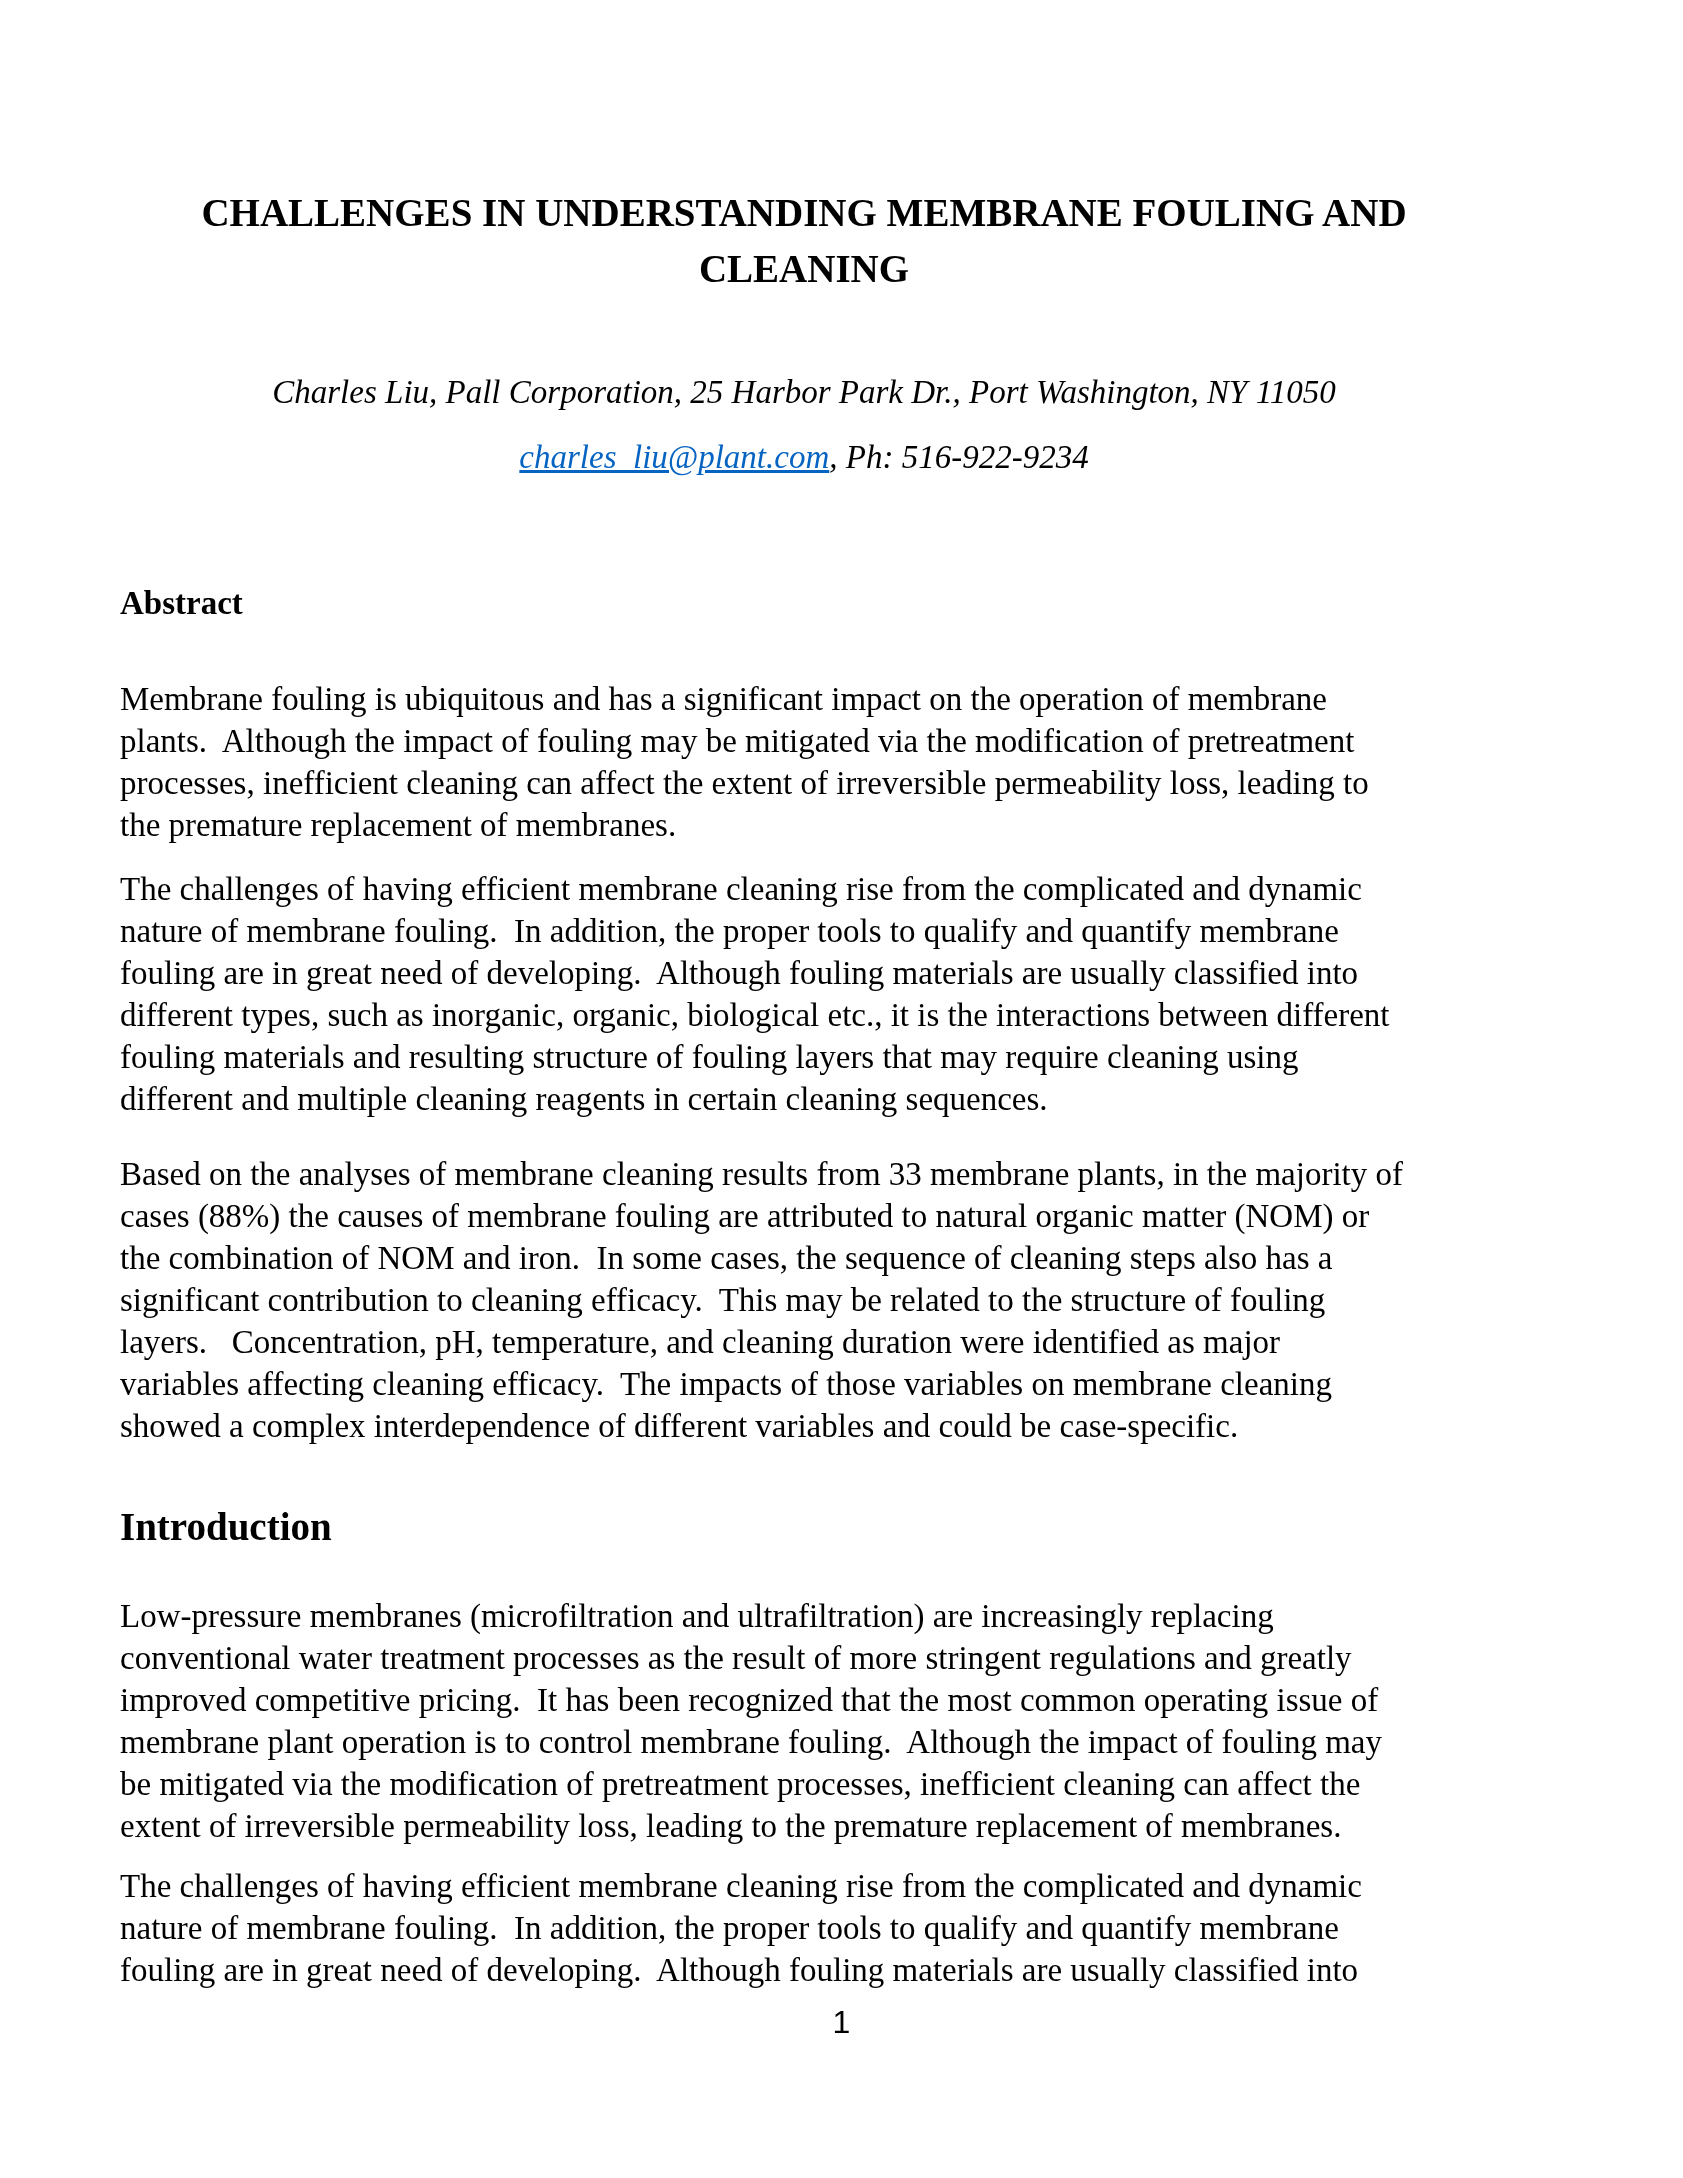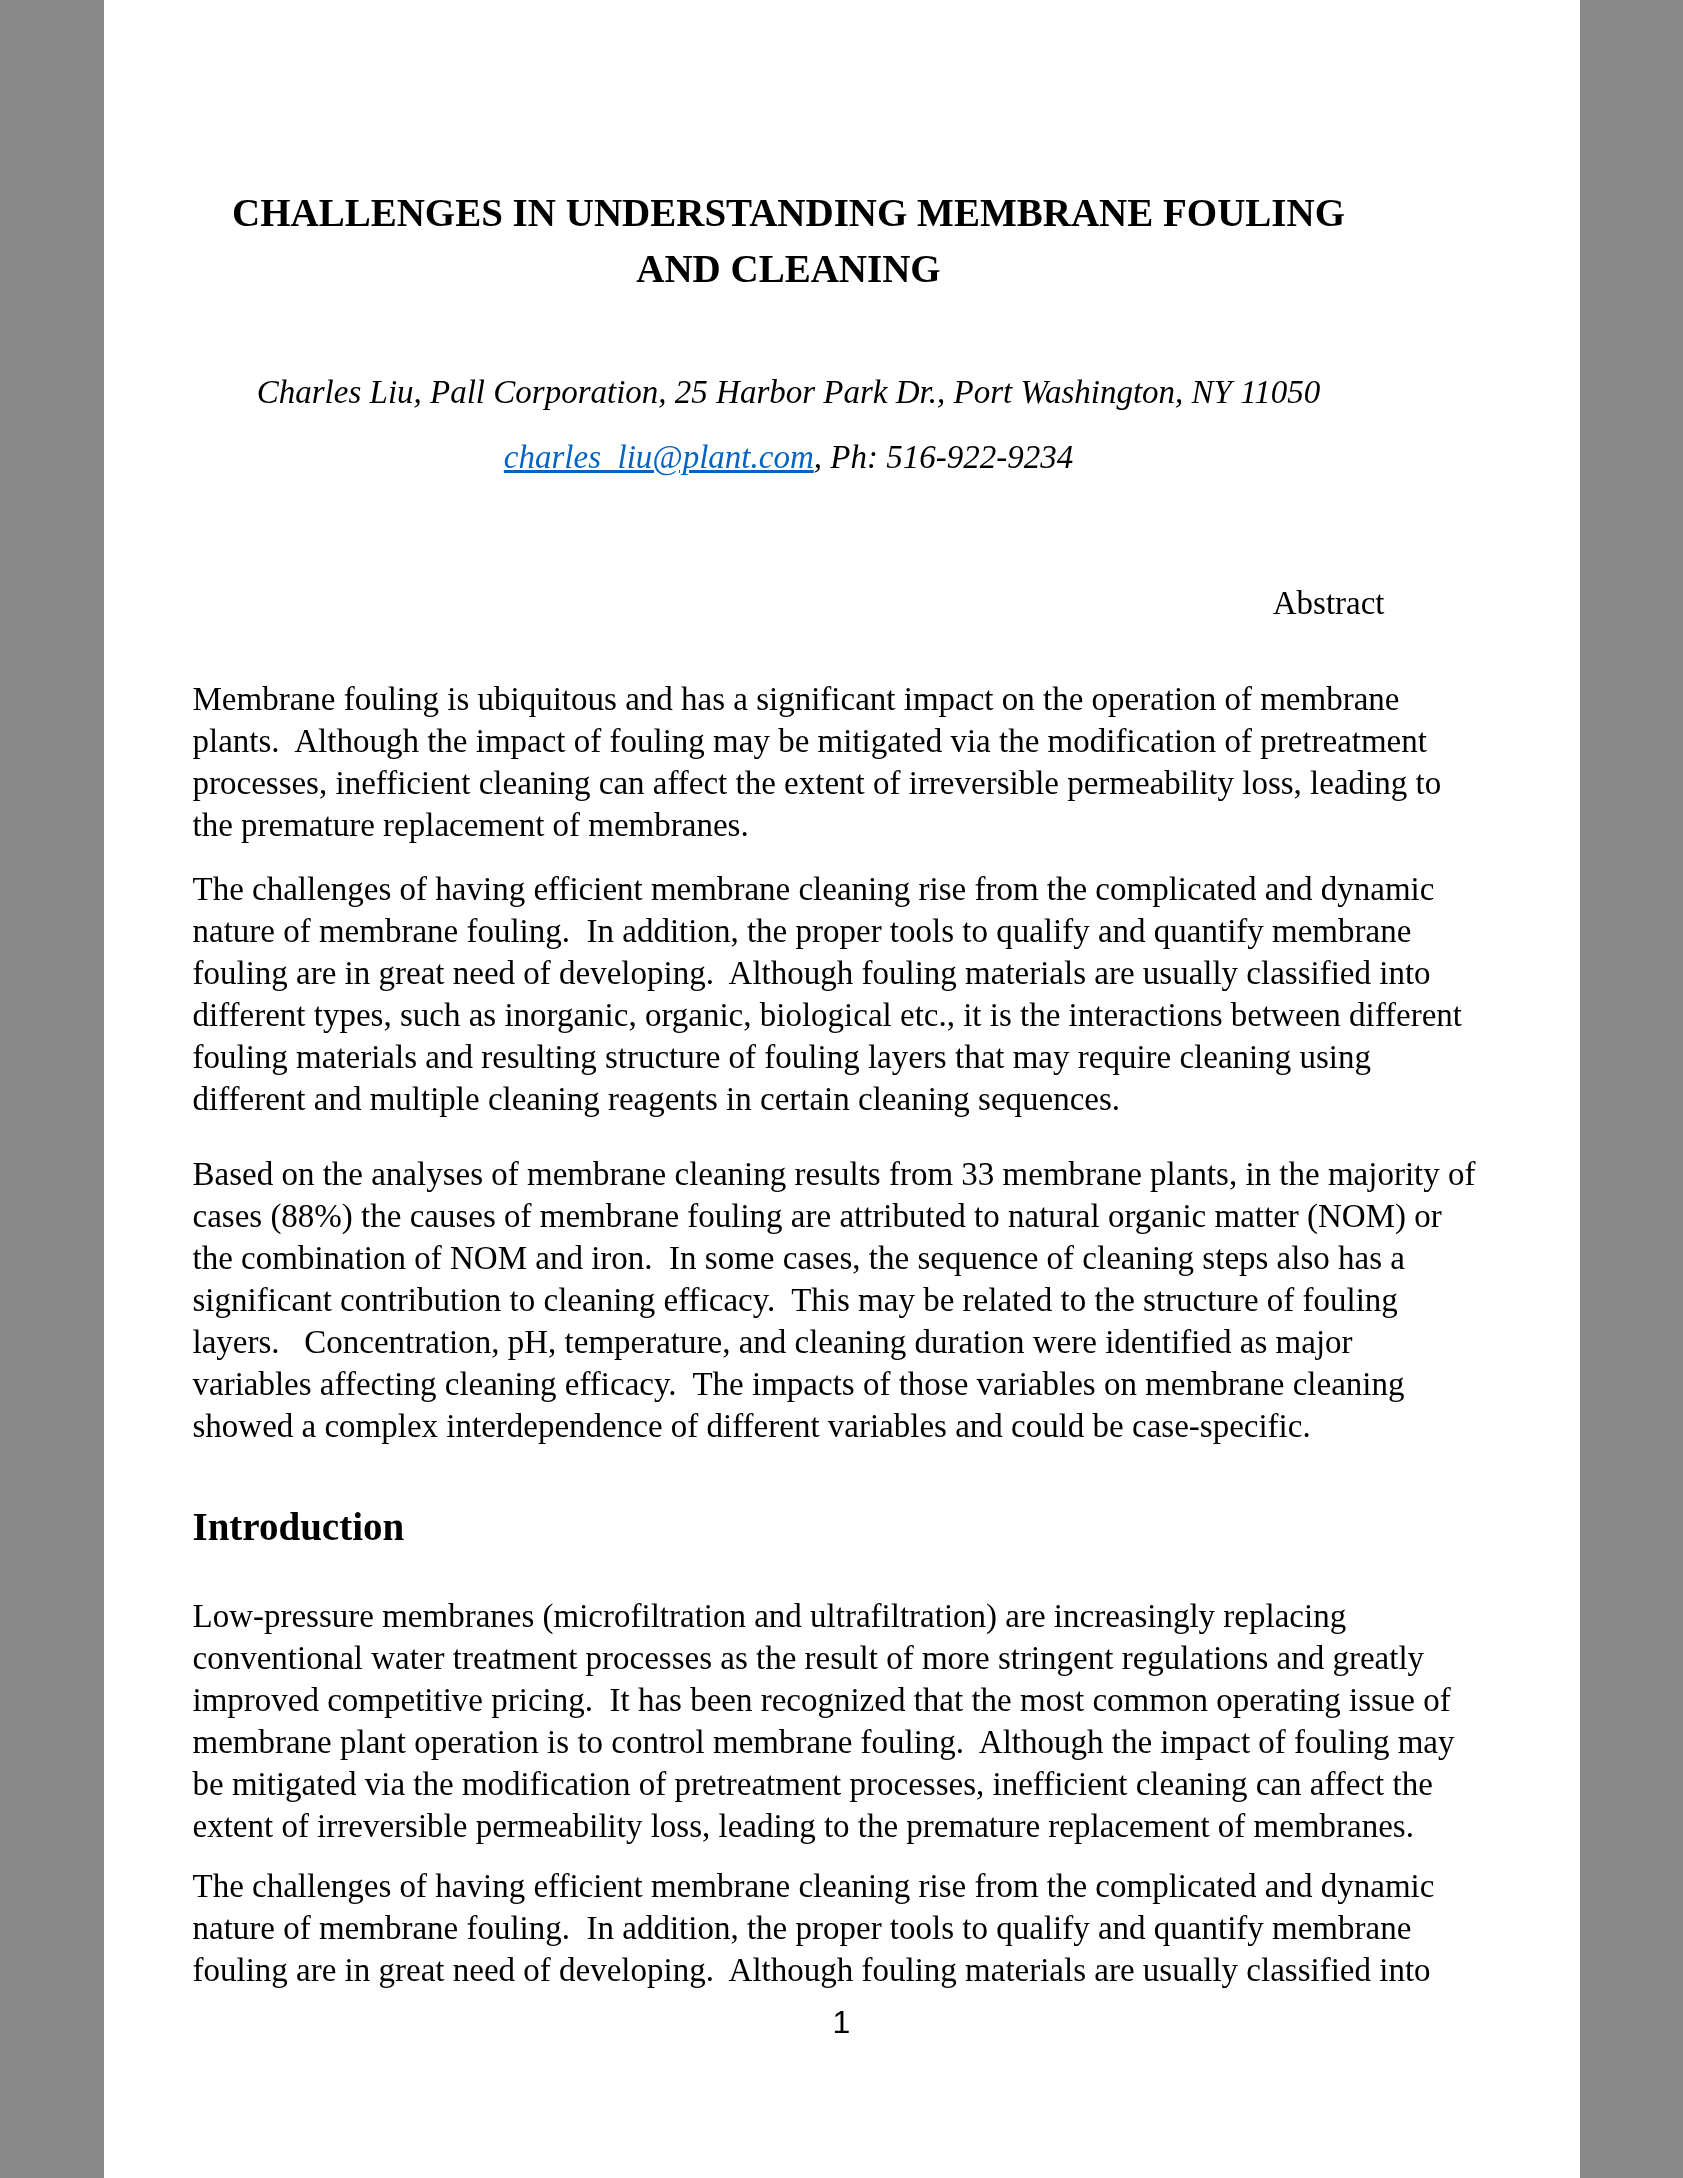--- a/index.html
+++ b/index.html
@@ -2,26 +2,26 @@
 <html><head>
 <meta charset="utf-8">
 <style>
   html, body {
     margin: 0;
     padding: 0;
     background: #888;
   }
   .page {
     position: relative;
-    width: 1476px;
+    width: 1683px;
     height: 2178px;
     margin: 0 auto;
     background: #ffffff;
     box-sizing: border-box;
-    padding: 185px 195px 0 89px;
+    padding: 185px 195px 0 120px;
     font-family: "Liberation Serif", "DejaVu Serif", serif;
     color: #000000;
     overflow: hidden;
   }
   .title {
     margin: 0 auto;
     max-width: 1247px;
     font-size: 39px;
     line-height: 56px;
     font-weight: bold;
@@ -42,22 +42,22 @@
     text-align: center;
   }
   .email-link, .email-link:visited {
     color: #0563C1;
     text-decoration: underline;
   }
   .heading-sm {
     margin: 104px 0 0 0;
     font-size: 33px;
     line-height: 42px;
-    font-weight: normal;
-    text-align: right;
+    font-weight: bold;
+    text-align: left;
   }
   .heading-lg {
     margin: 52px 0 0 0;
     font-size: 39px;
     line-height: 55px;
     font-weight: bold;
     text-align: left;
   }
   .para {
     width: 1285px;

